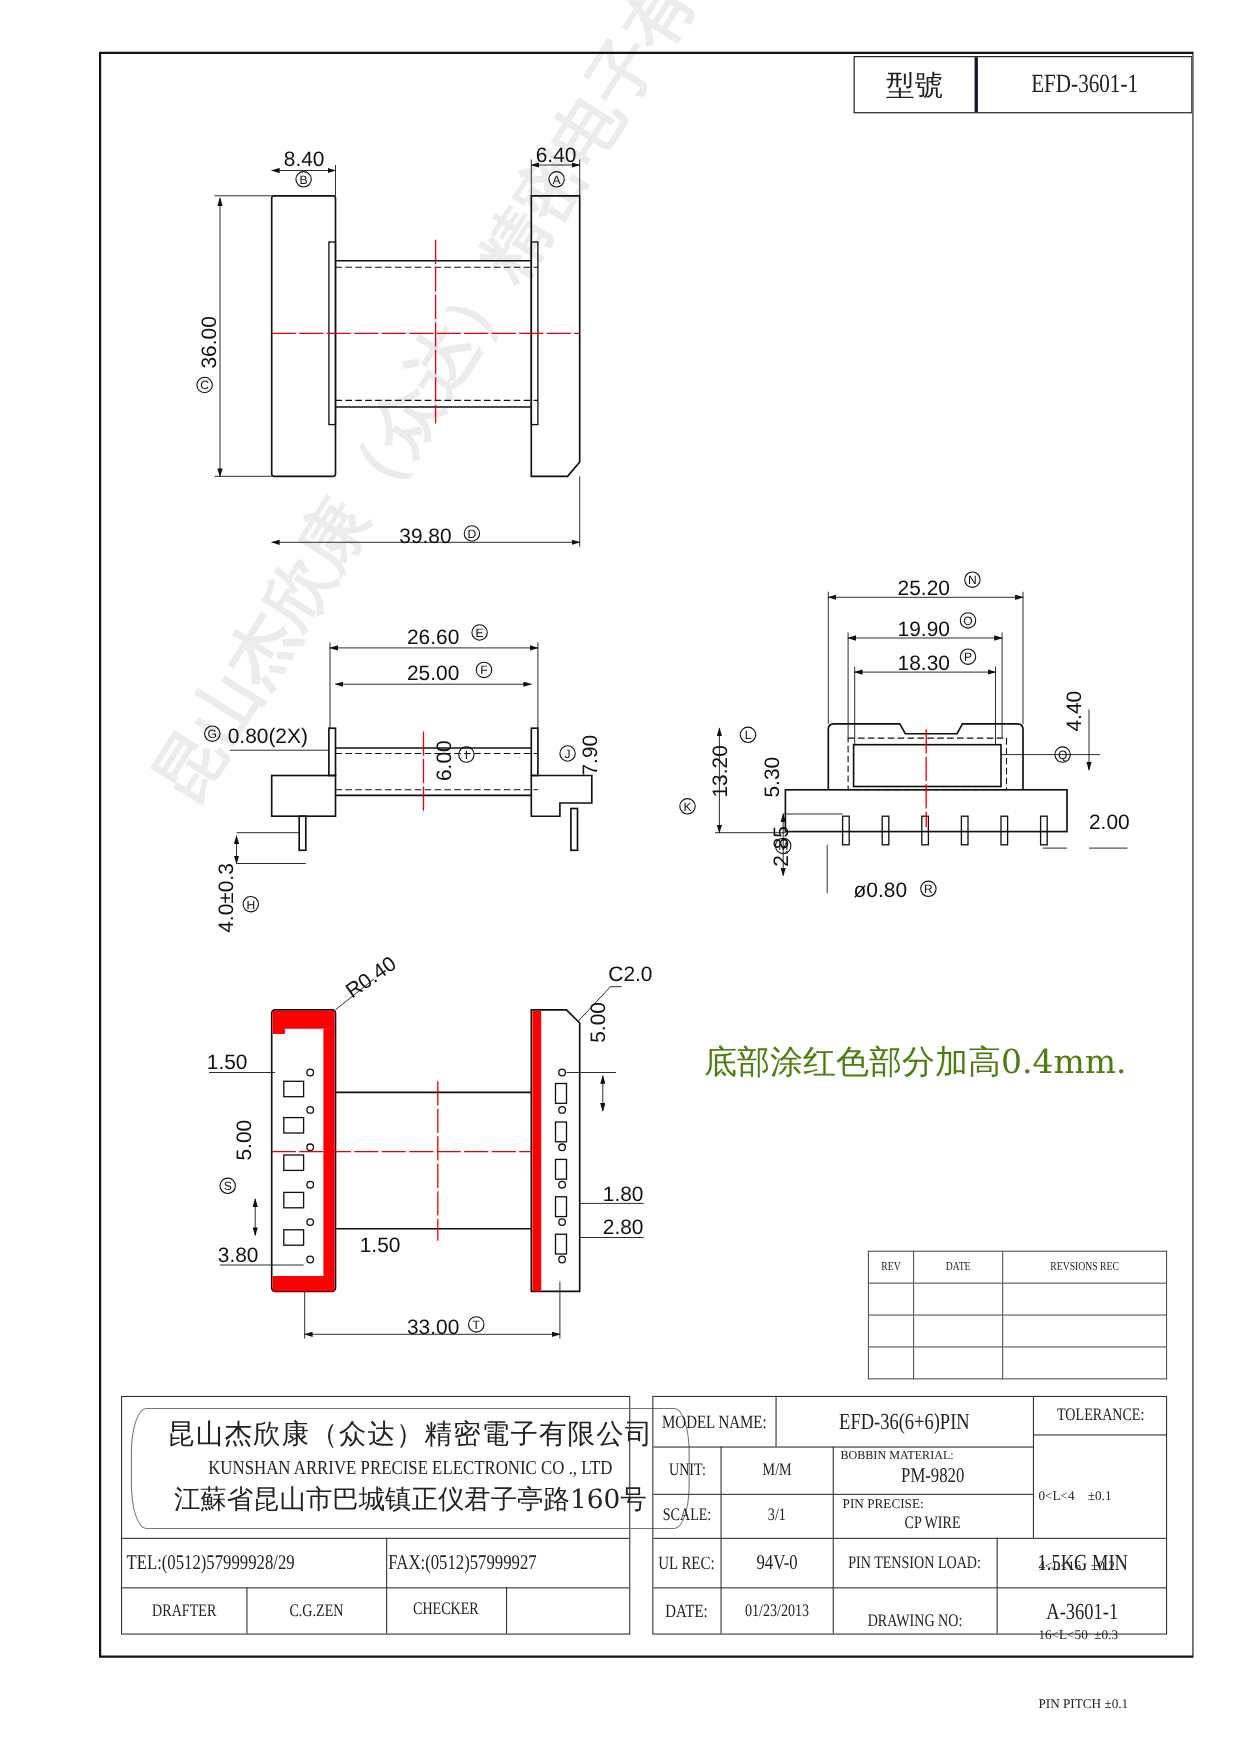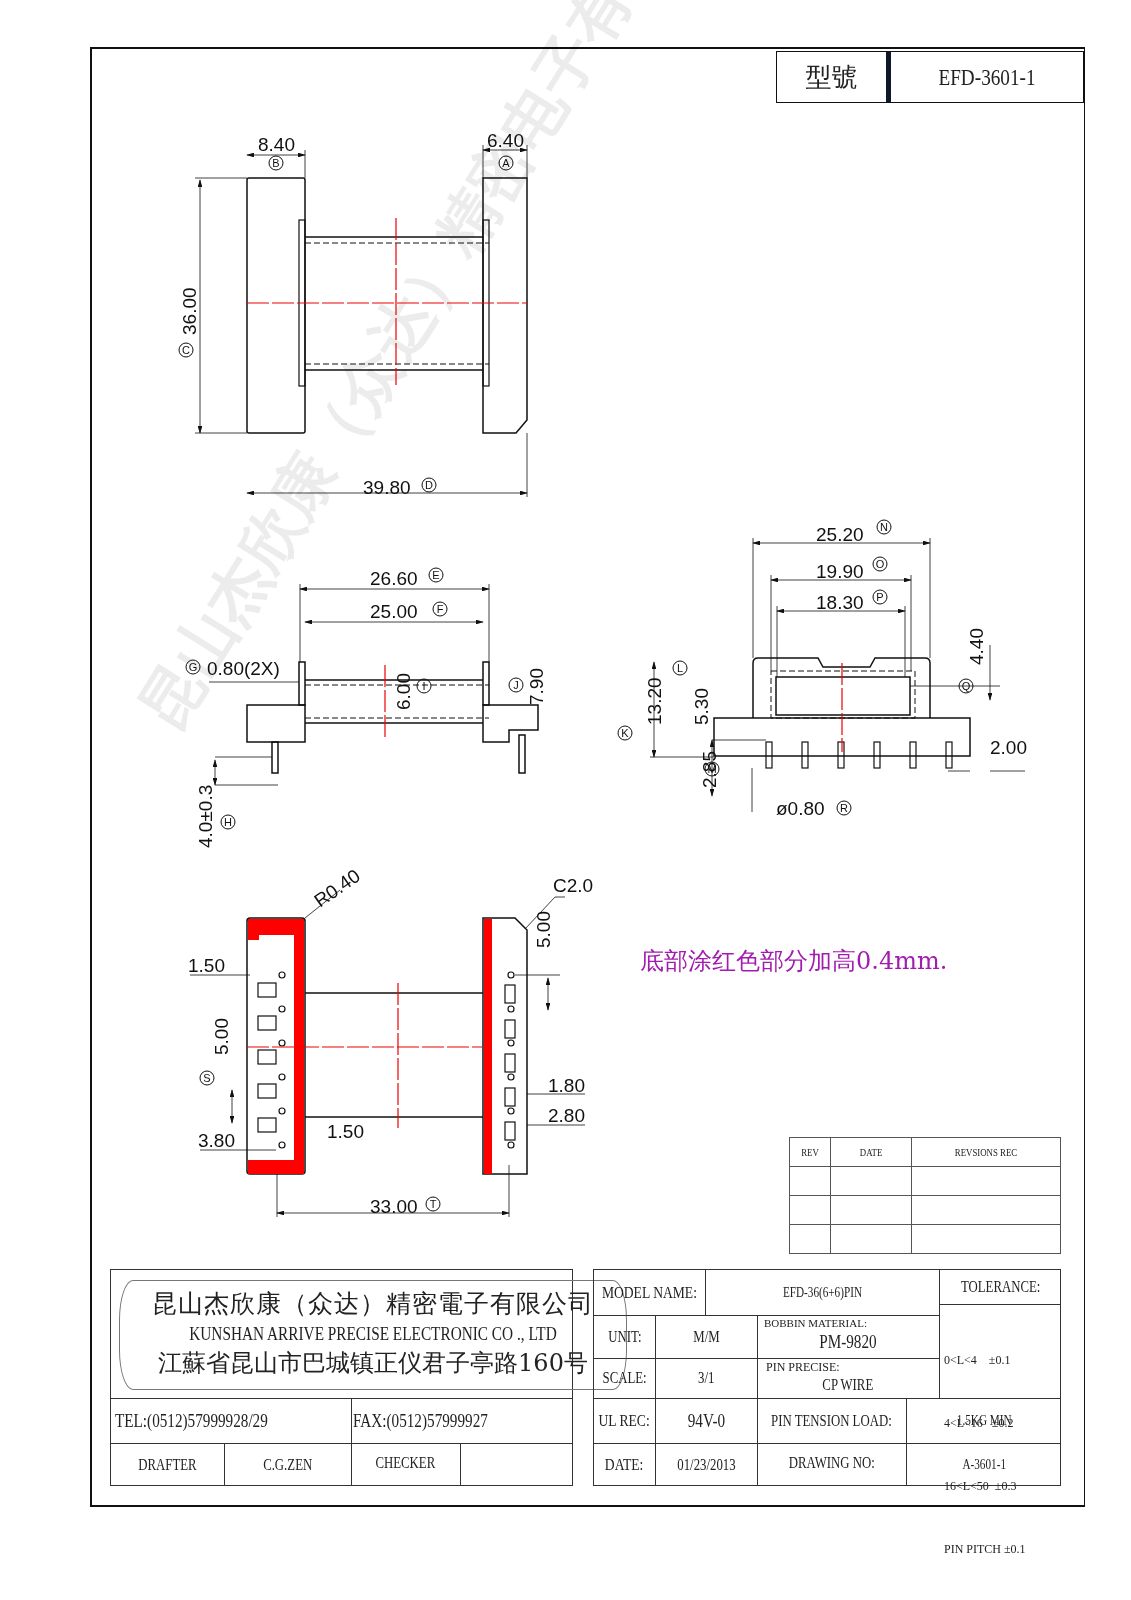--- a/index.html
+++ b/index.html
@@ -1,41 +1,41 @@
 <!DOCTYPE html>
 <html><head>
 <meta charset="utf-8">
 <style>
   html,body{margin:0;padding:0;background:#fff;}
   body{width:1131px;height:1600px;position:relative;overflow:hidden;font-family:"Liberation Serif","DejaVu Serif",serif;color:#222;}
   .frame{position:absolute;left:90px;top:47px;width:995px;height:1460px;border:2px solid #111;border-right-width:1px;box-sizing:border-box;}
   .model-box{position:absolute;left:776px;top:51px;width:308px;height:52px;border:1px solid #111;display:flex;box-sizing:border-box;background:#fff;}
-  .model-box .lbl{width:109px;border-right:5px solid #0f172a;display:flex;align-items:center;justify-content:center;font-size:26px;font-family:"DejaVu Sans",sans-serif;}
+  .model-box .lbl{width:109px;border-right:3px solid #0f172a;display:flex;align-items:center;justify-content:center;font-size:26px;font-family:"DejaVu Sans",sans-serif;}
   .model-box .val{flex:1;display:flex;align-items:center;justify-content:center;font-size:24px;transform:scaleX(0.8);}
   svg.drawing{position:absolute;left:0;top:0;}
   .dim{font-family:"Liberation Sans","DejaVu Sans",sans-serif;font-size:19px;fill:#111;}
-  .note{position:absolute;left:640px;top:945px;font-size:24px;font-family:"DejaVu Serif",serif;color:#a21caf;white-space:nowrap;}
+  .note{position:absolute;left:640px;top:945px;font-size:30px;font-family:"DejaVu Serif",serif;color:#4d7c0f;white-space:nowrap;}
   .watermark{position:absolute;font-family:"DejaVu Sans",sans-serif;font-weight:bold;color:#000;opacity:0.07;white-space:nowrap;pointer-events:none;}
   
   .rev{position:absolute;left:789px;top:1137px;width:272px;height:112px;border-collapse:collapse;font-size:11px;}
   .rev td{border:1px solid #555;height:26px;text-align:center;transform-origin:center;}
   .rev td span{display:inline-block;transform:scaleX(0.8);}
   
   .tb{position:absolute;top:1269px;height:217px;border:1px solid #333;box-sizing:border-box;}
   .tb-left{left:110px;width:463px;}
   .tb-right{left:593px;width:468px;}
   .company{position:absolute;left:8px;top:10px;width:508px;height:110px;border:1px solid #777;border-radius:14px/40px;box-sizing:border-box;text-align:center;}
   .company .cn{font-size:25px;margin-top:6px;letter-spacing:1px;font-family:"DejaVu Serif",serif;}
   .company .en{font-size:18px;margin-top:4px;transform:scaleX(0.85);}
   .company .addr{font-size:24px;margin-top:2px;font-family:"DejaVu Serif",serif;}
   .cell{position:absolute;box-sizing:border-box;display:flex;align-items:center;justify-content:center;white-space:nowrap;}
   .cell span{display:inline-block;transform:scaleX(0.8);}
   .hl{position:absolute;height:0;border-top:1px solid #333;}
   .vl{position:absolute;width:0;border-left:1px solid #333;}
-  .s12{font-size:17px;} .s15{font-size:16px;} .s18{font-size:19px;} .s20{font-size:14px;}
+  .s12{font-size:17px;} .s15{font-size:16px;} .s18{font-size:19px;} .s20{font-size:21px;}
 </style>
 </head>
 <body>
 
 <div class="frame"></div>
 
 <div class="model-box">
   <div class="lbl">型號</div>
   <div class="val">EFD-3601-1</div>
 </div>
@@ -394,19 +394,19 @@
   <div class="cell s20" style="left:312px;top:128px;width:156px;height:45px;">
       <span>1.5KG MIN</span>
     </div>
 
   <div class="cell s12" style="left:0;top:173px;width:61px;height:44px;">
       <span>DATE:</span>
     </div>
   <div class="cell s15" style="left:61px;top:173px;width:102px;height:44px;">
       <span>01/23/2013</span>
     </div>
-  <div class="cell s15" style="left:163px;top:173px;width:149px;height:40px;">
+  <div class="cell s15" style="left:163px;top:173px;width:149px;height:40px;align-items:flex-end;">
       <span>DRAWING NO:</span>
     </div>
   <div class="cell s20" style="left:312px;top:173px;width:156px;height:44px;">
       <span>A-3601-1</span>
     </div>
 </div>
 
 </body></html>

